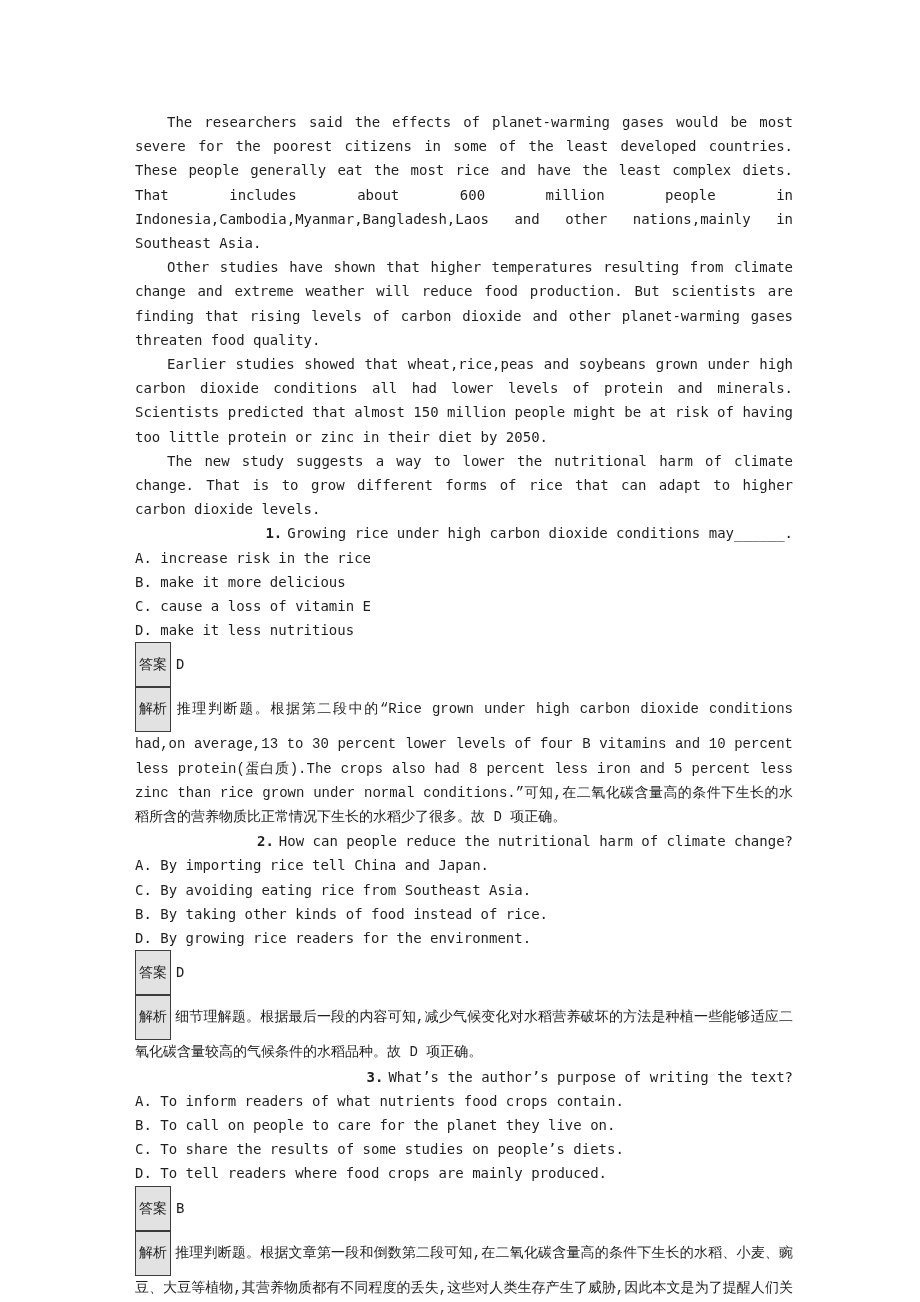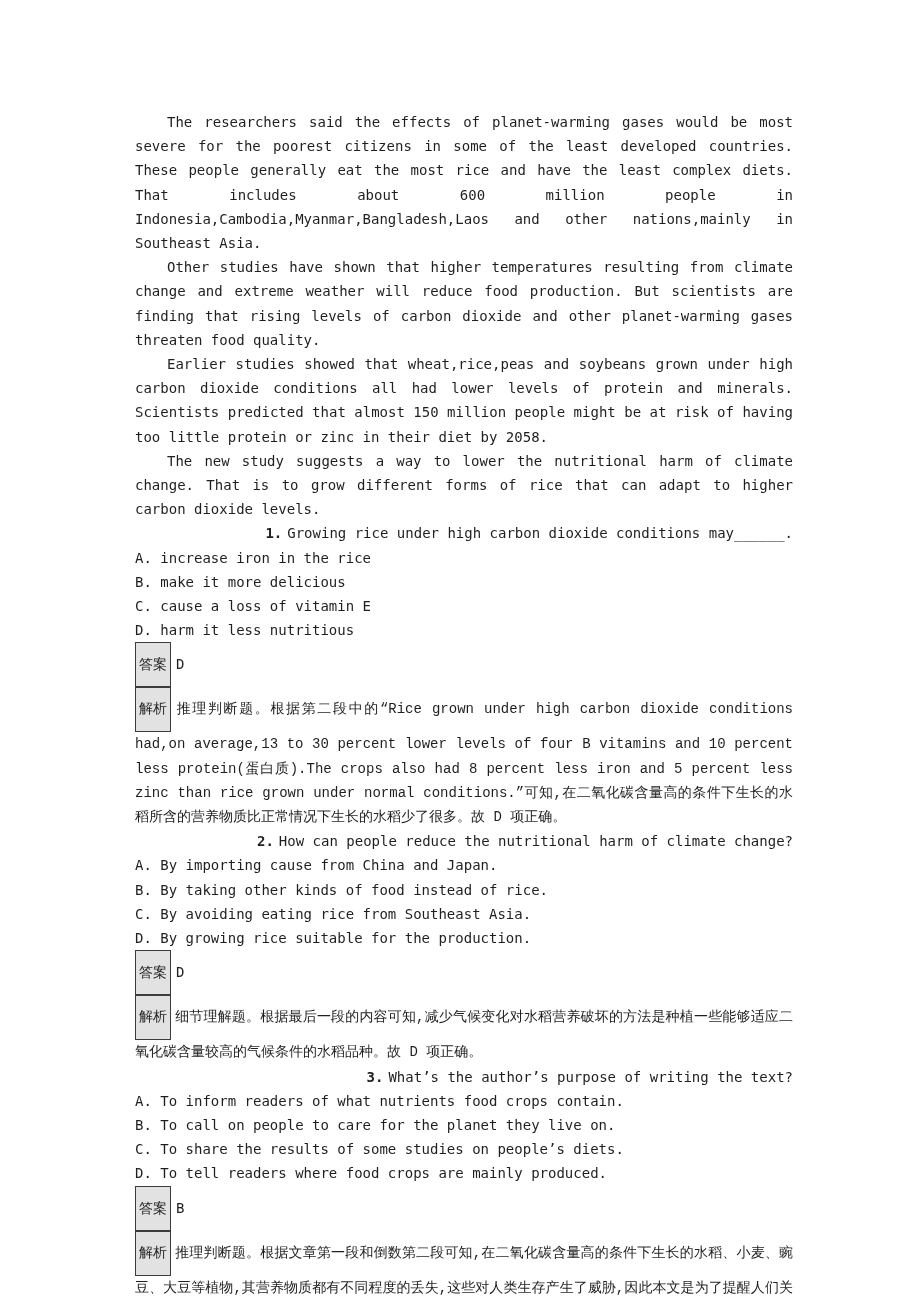--- a/index.html
+++ b/index.html
@@ -55,39 +55,39 @@
     margin-right: 56px;
   }
 </style>
 </head>
 <body>
 
 <div class="page">
 
   <p class="para">The researchers said the effects of planet-warming gases would be most severe for the poorest citizens in some of the least developed countries. These people generally eat the most rice and have the least complex diets. That includes about 600 million people in Indonesia,Cambodia,Myanmar,Bangladesh,Laos and other nations,mainly in Southeast Asia.</p>
   <p class="para">Other studies have shown that higher temperatures resulting from climate change and extreme weather will reduce food production. But scientists are finding that rising levels of carbon dioxide and other planet-warming gases threaten food quality.</p>
-  <p class="para">Earlier studies showed that wheat,rice,peas and soybeans grown under high carbon dioxide conditions all had lower levels of protein and minerals. Scientists predicted that almost 150 million people might be at risk of having too little protein or zinc in their diet by 2058.</p>
+  <p class="para">Earlier studies showed that wheat,rice,peas and soybeans grown under high carbon dioxide conditions all had lower levels of protein and minerals. Scientists predicted that almost 150 million people might be at risk of having too little protein or zinc in their diet by 2050.</p>
   <p class="para">The new study suggests a way to lower the nutritional harm of climate change. That is to grow different forms of rice that can adapt to higher carbon dioxide levels.</p>
 
   <div class="question">
     <p class="qline"><span class="qnum">1.</span><span class="qstem">Growing rice under high carbon dioxide conditions may______.</span></p>
-    <p class="opt">A. increase iron in the rice</p>
+    <p class="opt">A. increase risk in the rice</p>
     <p class="opt">B. make it more delicious</p>
     <p class="opt">C. cause a loss of vitamin E</p>
-    <p class="opt">D. harm it less nutritious</p>
+    <p class="opt">D. make it less nutritious</p>
     <p class="ansrow"><span class="tag">答案</span><span class="ansletter">D</span></p>
     <p class="analysis"><span class="tag">解析</span><span class="atext">推理判断题。根据第二段中的“Rice grown under high carbon dioxide conditions had,on average,13 to 30 percent lower levels of four B vitamins and 10 percent less protein(蛋白质).The crops also had 8 percent less iron and 5 percent less zinc than rice grown under normal conditions.”可知,在二氧化碳含量高的条件下生长的水稻所含的营养物质比正常情况下生长的水稻少了很多。故 D 项正确。</span></p>
   </div>
 
   <div class="question">
     <p class="qline"><span class="qnum">2.</span><span class="qstem">How can people reduce the nutritional harm of climate change?</span></p>
-    <p class="opt">A. By importing cause from China and Japan.</p>
+    <p class="opt">A. By importing rice tell China and Japan.</p>
+    <p class="opt">C. By avoiding eating rice from Southeast Asia.</p>
     <p class="opt">B. By taking other kinds of food instead of rice.</p>
-    <p class="opt">C. By avoiding eating rice from Southeast Asia.</p>
-    <p class="opt">D. By growing rice suitable for the production.</p>
+    <p class="opt">D. By growing rice readers for the environment.</p>
     <p class="ansrow"><span class="tag">答案</span><span class="ansletter">D</span></p>
     <p class="analysis"><span class="tag">解析</span><span class="atext">细节理解题。根据最后一段的内容可知,减少气候变化对水稻营养破坏的方法是种植一些能够适应二氧化碳含量较高的气候条件的水稻品种。故 D 项正确。</span></p>
   </div>
 
   <div class="question">
     <p class="qline"><span class="qnum">3.</span><span class="qstem">What’s the author’s purpose of writing the text?</span></p>
     <p class="opt">A. To inform readers of what nutrients food crops contain.</p>
     <p class="opt">B. To call on people to care for the planet they live on.</p>
     <p class="opt">C. To share the results of some studies on people’s diets.</p>
     <p class="opt">D. To tell readers where food crops are mainly produced.</p>

